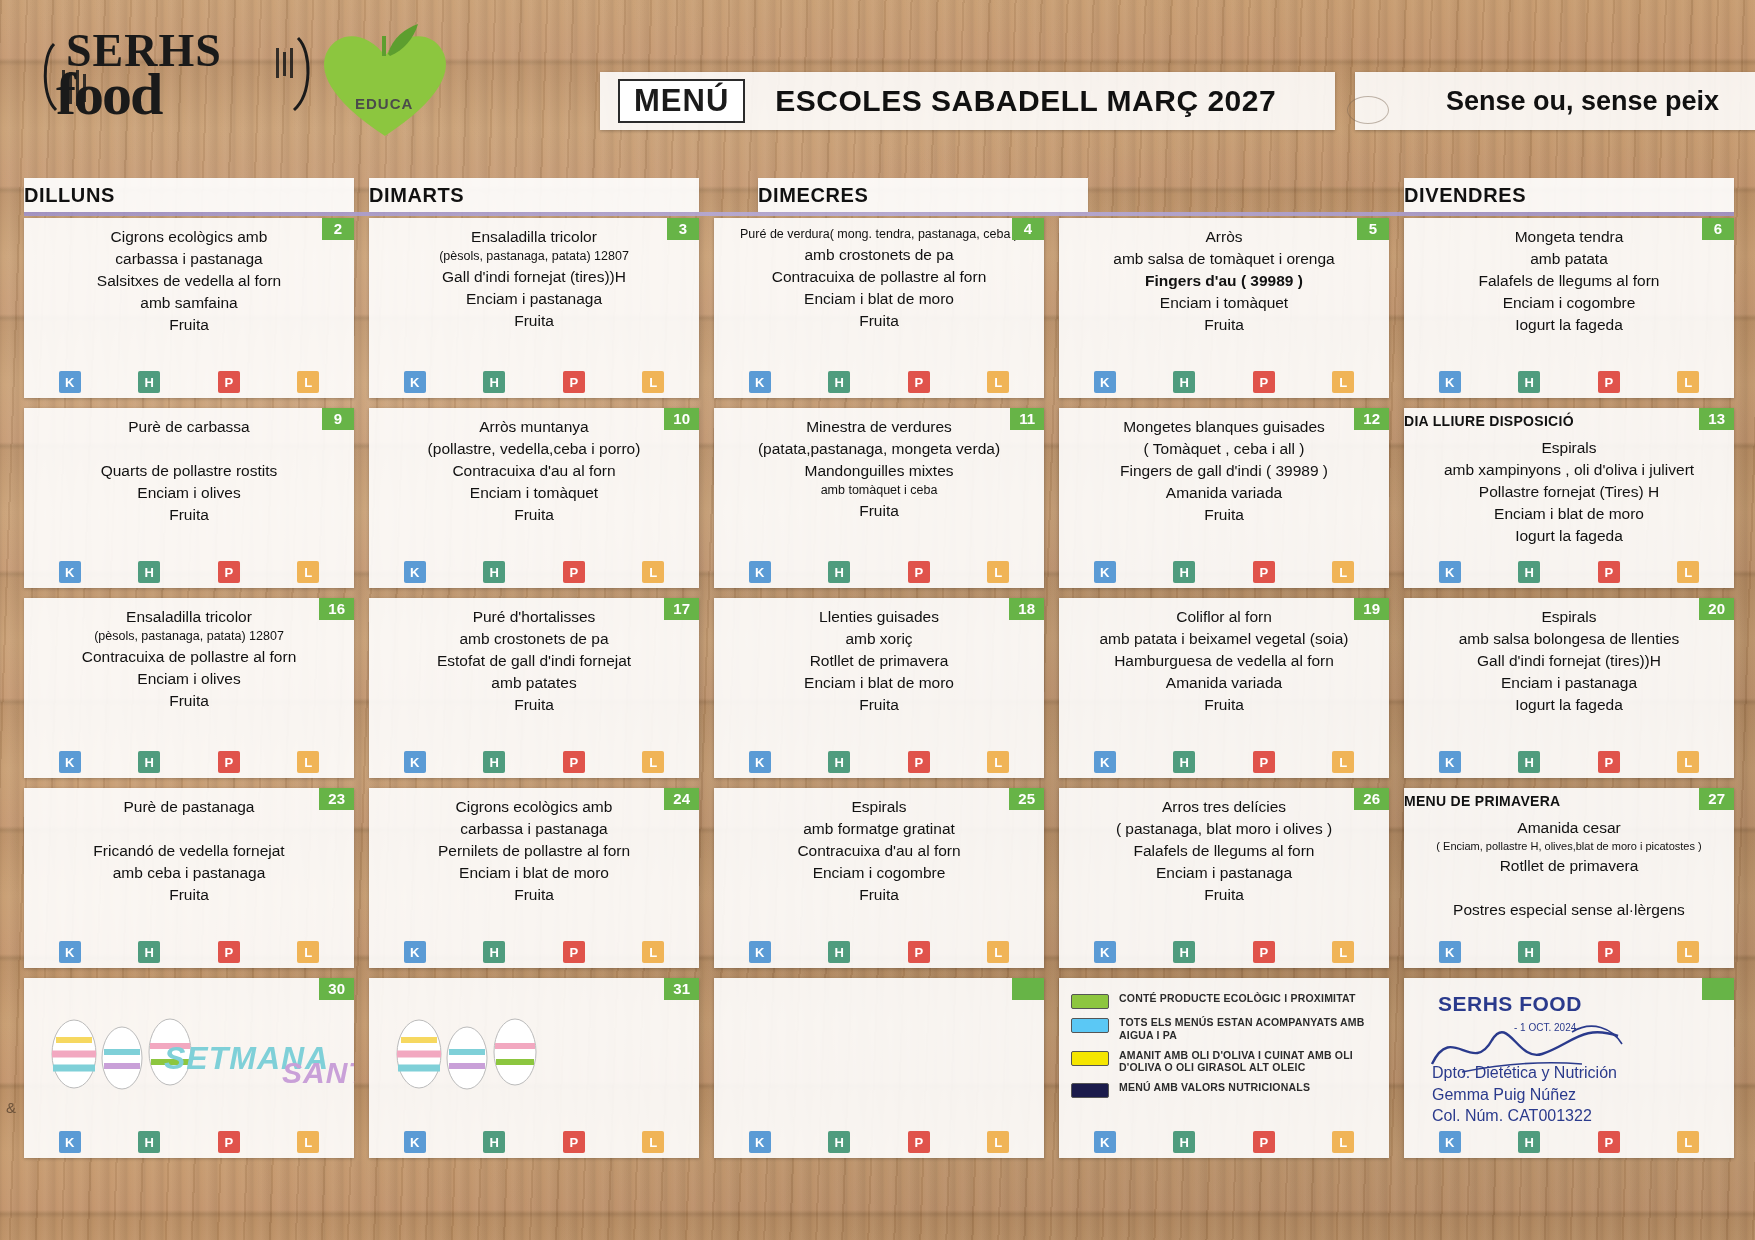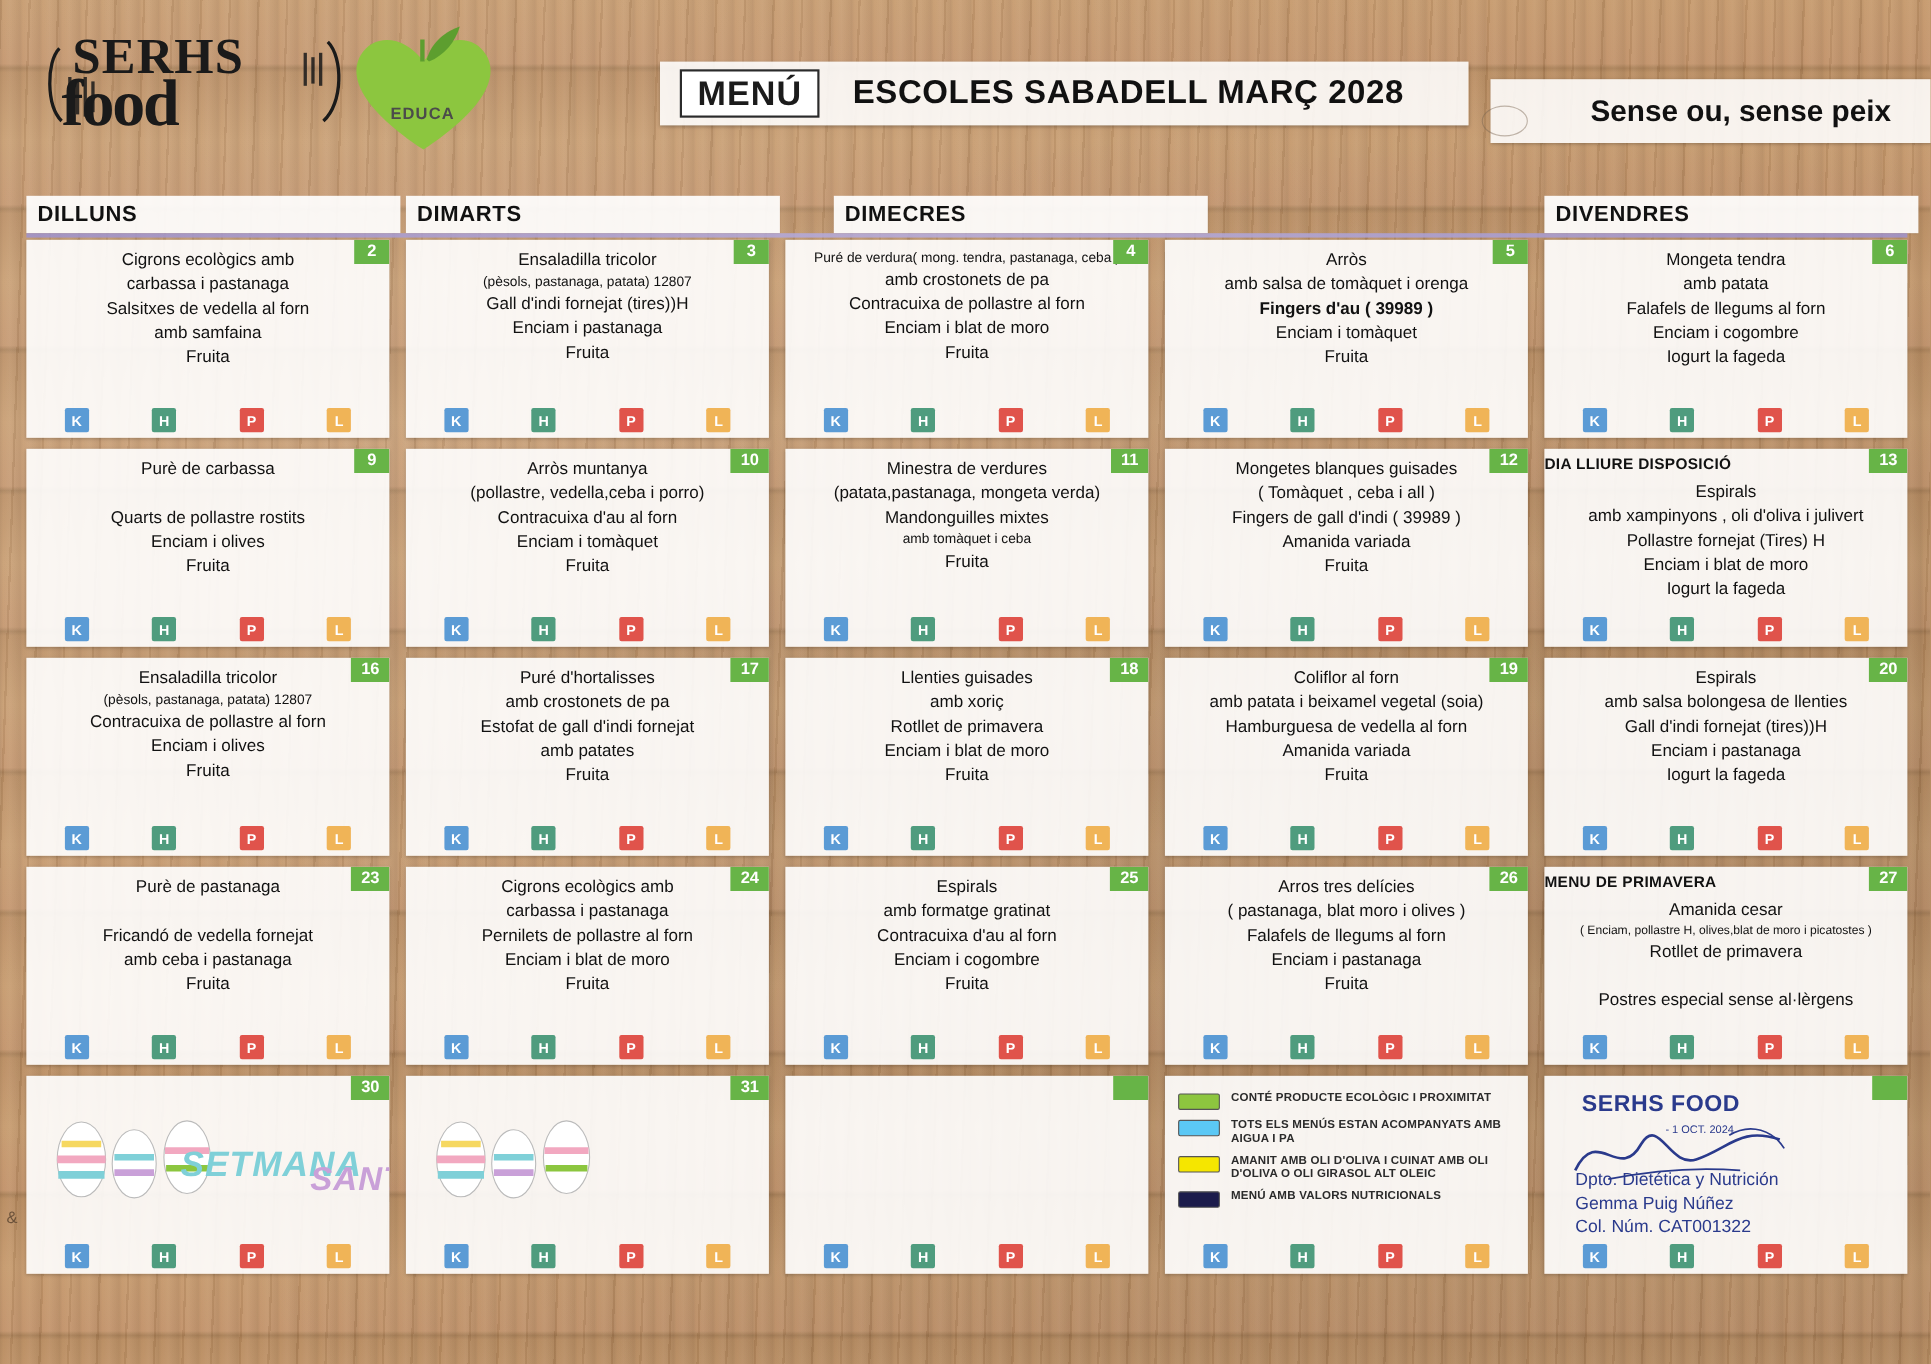--- a/index.html
+++ b/index.html
@@ -36,21 +36,21 @@
   }
   .logo svg{display:block;}
   .heart{
     position:absolute;left:310px;top:18px;width:150px;height:130px;
   }
   .educa{
     position:absolute;left:355px;top:95px;
     font-size:15px;font-weight:bold;color:#4b4b4b;letter-spacing:1px;
   }
   .titlebar{
-    position:absolute;left:600px;top:56px;width:735px;height:58px;
+    position:absolute;left:600px;top:72px;width:735px;height:58px;
     background:rgba(255,255,255,0.88);
     box-shadow:0 1px 3px rgba(0,0,0,.25);
     display:flex;align-items:center;
   }
   .menu-word{
     border:2px solid #2b2b2b;
     padding:2px 14px;margin-left:18px;
     font-size:31px;font-weight:bold;letter-spacing:1px;color:#1b1b1b;
     background:#fff;
   }
@@ -67,21 +67,21 @@
 
   
   .weekdays{
     position:absolute;left:24px;top:178px;width:1710px;height:34px;
   }
   .weekday{
     position:absolute;top:0;height:34px;
     background:rgba(255,255,255,0.92);
     box-shadow:0 1px 2px rgba(0,0,0,.2);
     font-size:20px;font-weight:bold;color:#111;letter-spacing:.6px;
-    display:flex;align-items:center;padding-left:10px;
+    display:flex;align-items:center;
   }
   .purple-line{
     position:absolute;left:24px;top:212px;width:1710px;height:4px;
     background:linear-gradient(90deg,#9f93cf,#b7aee0,#9f93cf);
     opacity:.85;
   }
 
   
   .grid{position:absolute;left:24px;top:218px;width:1710px;}
   .row{position:relative;height:190px;}
@@ -188,21 +188,21 @@
     <svg width="150" height="130" viewBox="0 0 150 130">
       <path d="M75 118 C20 82, 6 52, 18 32 C30 12, 58 14, 75 38 C92 14, 120 12, 132 32 C144 52, 130 82, 75 118 Z" fill="#8cc63f"></path>
       <path d="M78 36 C82 20, 96 10, 108 6 C104 20, 94 32, 80 38 Z" fill="#5d9e2f"></path>
       <path d="M74 38 L74 18" stroke="#5d9e2f" stroke-width="4" fill="none"></path>
     </svg>
   </div>
   <div class="educa">EDUCA</div>
 
   <div class="titlebar">
     <span class="menu-word">MENÚ</span>
-    <span class="title-text">ESCOLES SABADELL MARÇ  2028</span>
+    <span class="title-text">ESCOLES SABADELL MARÇ  2027</span>
   </div>
   <div class="subtitle">Sense ou, sense peix</div>
 
   <div class="circle-mark"></div>
   <div class="corner-mark">&amp;</div>
 
   <div class="weekdays">
     <div class="weekday" style="left:0px;width:330px;">DILLUNS</div>
     <div class="weekday" style="left:345px;width:330px;">DIMARTS</div>
     <div class="weekday" style="left:690px;width:330px;margin-left:44px;">DIMECRES</div>

